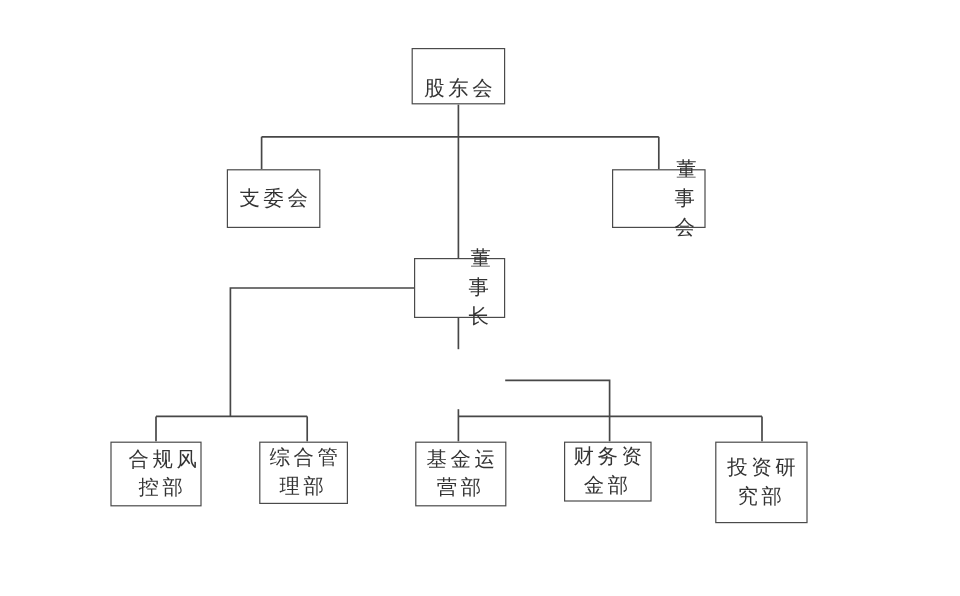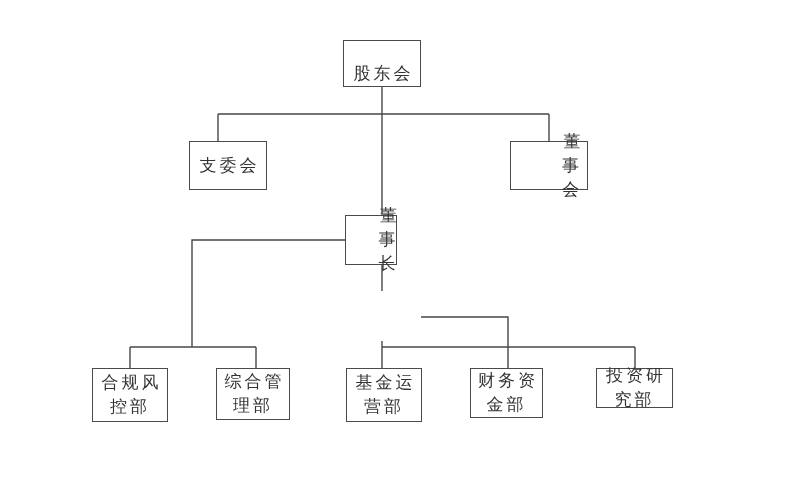--- a/index.html
+++ b/index.html
@@ -37,27 +37,27 @@
     color: #333333;
     font-size: 17px;
     line-height: 24px;
     letter-spacing: 3px;
     text-indent: 3px;
   }
   
   .n-shareholders { left:343px; top:40px;  width:78px; height:47px;align-items:flex-end; }
   .n-branch       { left:179px; top:141px; width:78px; height:49px;margin-left:10px; }
   .n-board        { left:510px; top:141px; width:78px; height:49px;padding-left:46px; }
-  .n-chairman     { left:345px; top:215px; width:52px; height:50px;padding-left:35px; }
+  .n-chairman     { left:345px; top:215px; width:76px; height:50px;padding-left:35px; }
   .n-gm           { left:343px; top:291px; width:78px; height:50px; }
-  .n-compliance   { left:92px;  top:368px; width:76px; height:54px; }
+  .n-compliance   { left:92px;  top:368px; width:76px; height:54px;justify-content:flex-end; }
   .n-admin        { left:216px; top:368px; width:74px; height:52px; }
   .n-fundops      { left:346px; top:368px; width:76px; height:54px; }
   .n-finance      { left:470px; top:368px; width:73px; height:50px; }
-  .n-invest       { left:596px; top:368px; width:77px; height:40px; }
+  .n-invest       { left:596px; top:368px; width:77px; height:68px; }
 </style>
 </head>
 <body>
 
 <div class="canvas">
 
   <svg class="connectors" viewBox="0 0 800 497" xmlns="http://www.w3.org/2000/svg" fill="none" stroke="#474747" stroke-width="1.4">
 
     <path d="M382,87 L382,215"></path>
 

